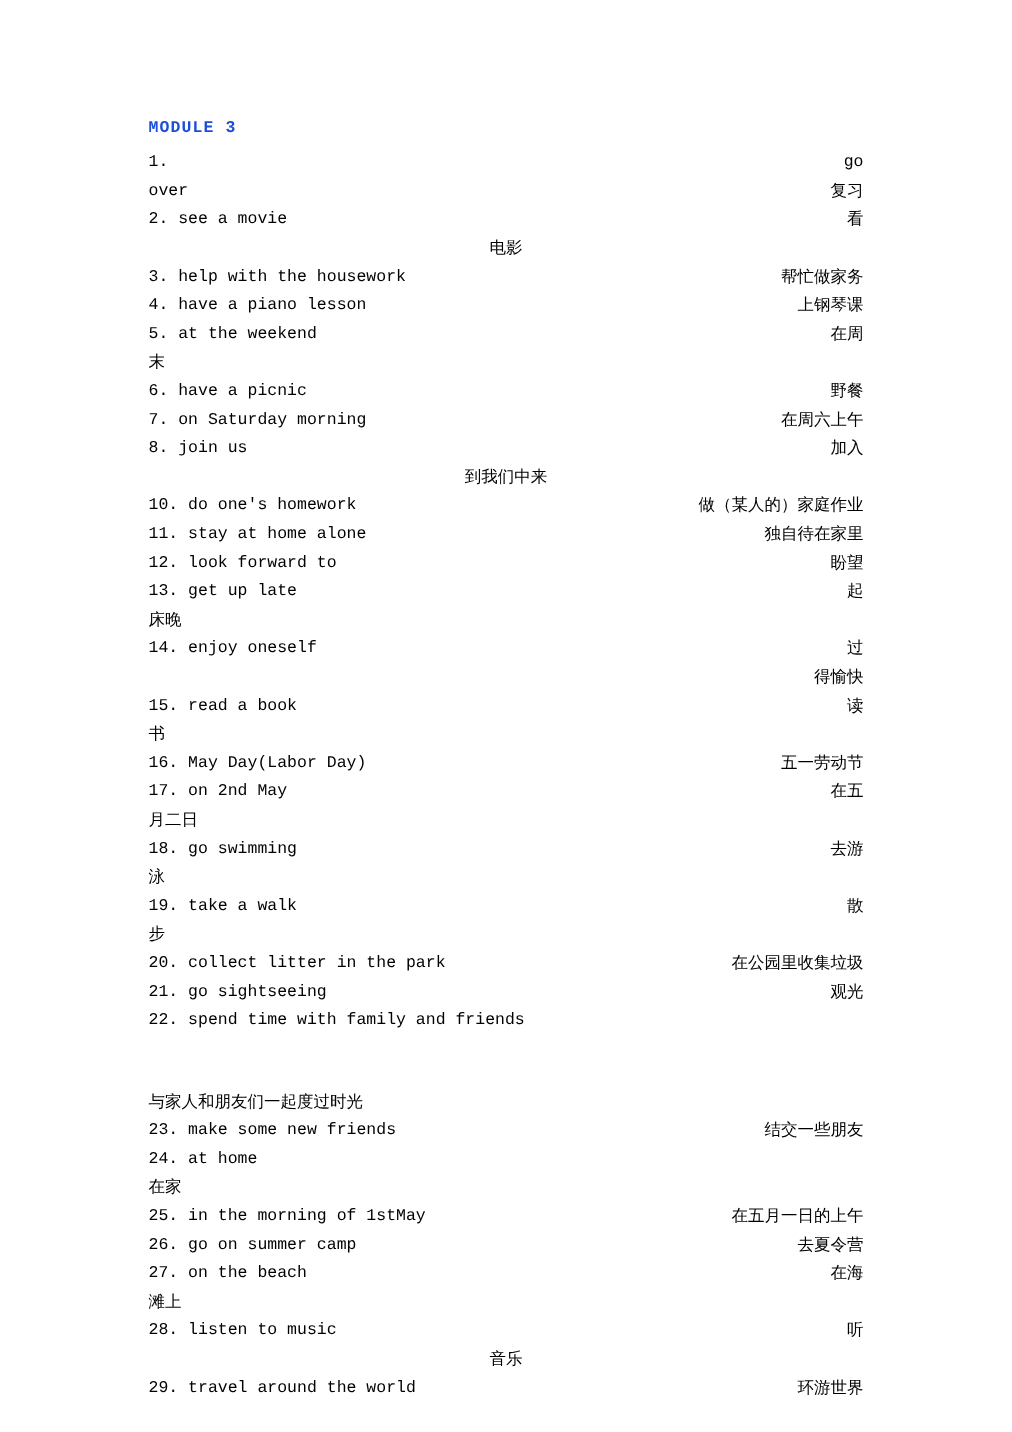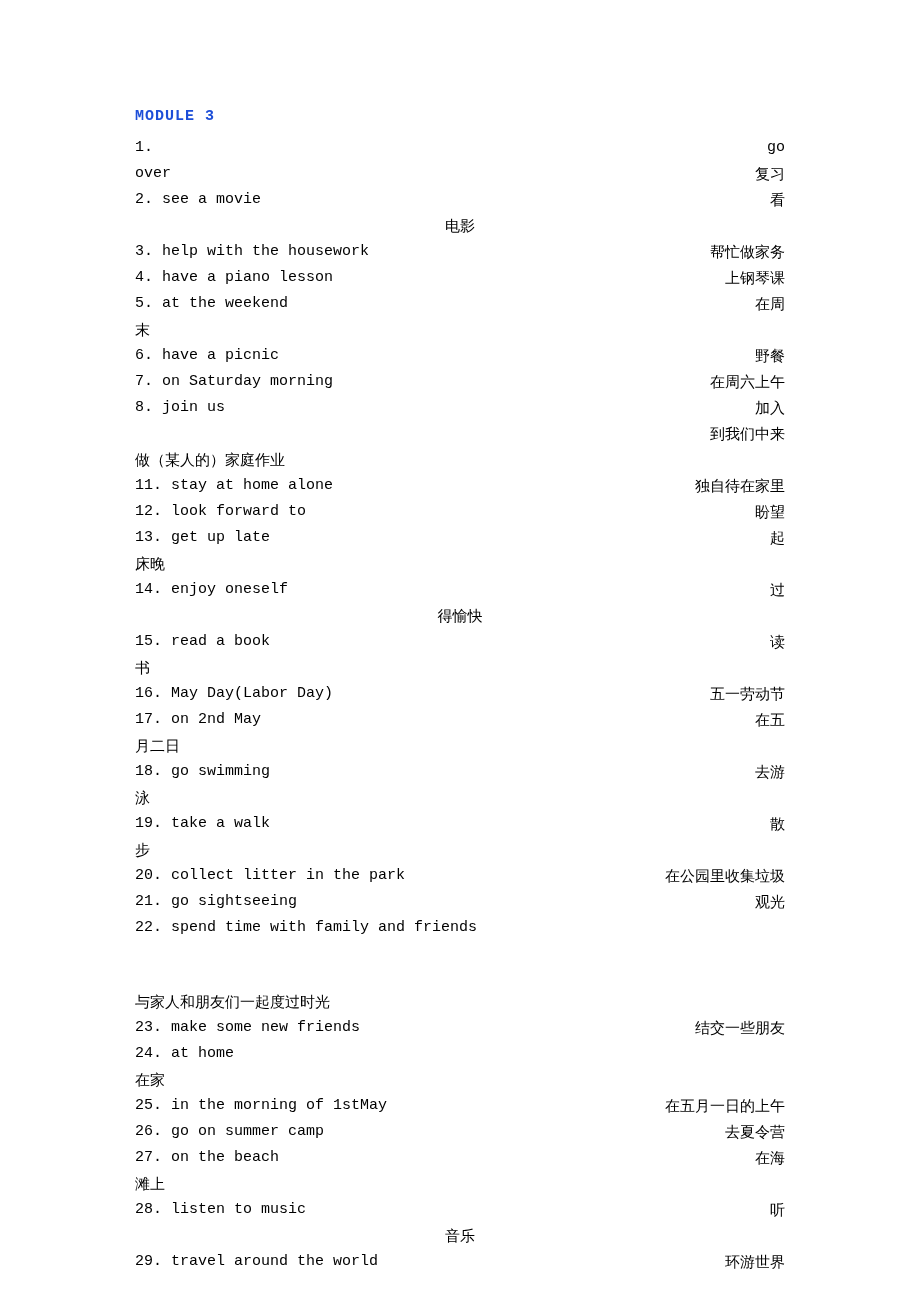--- a/index.html
+++ b/index.html
@@ -77,42 +77,43 @@
         <span class="zh">野餐</span>
       </div>
       <div class="entry-row">
         <span class="en">7. on Saturday morning</span>
         <span class="zh">在周六上午</span>
       </div>
       <div class="entry-row">
         <span class="en">8. join us</span>
         <span class="zh">加入</span>
       </div>
-      <div class="cont-line zh" style="text-align: right;">到我们中来</div>
+      <div class="cont-line zh" style="text-align: center;">到我们中来</div>
       <div class="entry-row">
+        <span class="en">10. do one's homework</span>
         <span class="zh">做（某人的）家庭作业</span>
       </div>
       <div class="entry-row">
         <span class="en">11. stay at home alone</span>
         <span class="zh">独自待在家里</span>
       </div>
       <div class="entry-row">
         <span class="en">12. look forward to</span>
         <span class="zh">盼望</span>
       </div>
       <div class="entry-row">
         <span class="en">13. get up late</span>
         <span class="zh">起</span>
       </div>
       <div class="cont-line zh" style="text-align: left;">床晚</div>
       <div class="entry-row">
         <span class="en">14. enjoy oneself</span>
         <span class="zh">过</span>
       </div>
-      <div class="cont-line zh" style="text-align: center;">得愉快</div>
+      <div class="cont-line zh" style="text-align: right;">得愉快</div>
       <div class="entry-row">
         <span class="en">15. read a book</span>
         <span class="zh">读</span>
       </div>
       <div class="cont-line zh" style="text-align: left;">书</div>
       <div class="entry-row">
         <span class="en">16. May Day(Labor Day)</span>
         <span class="zh">五一劳动节</span>
       </div>
       <div class="entry-row">

